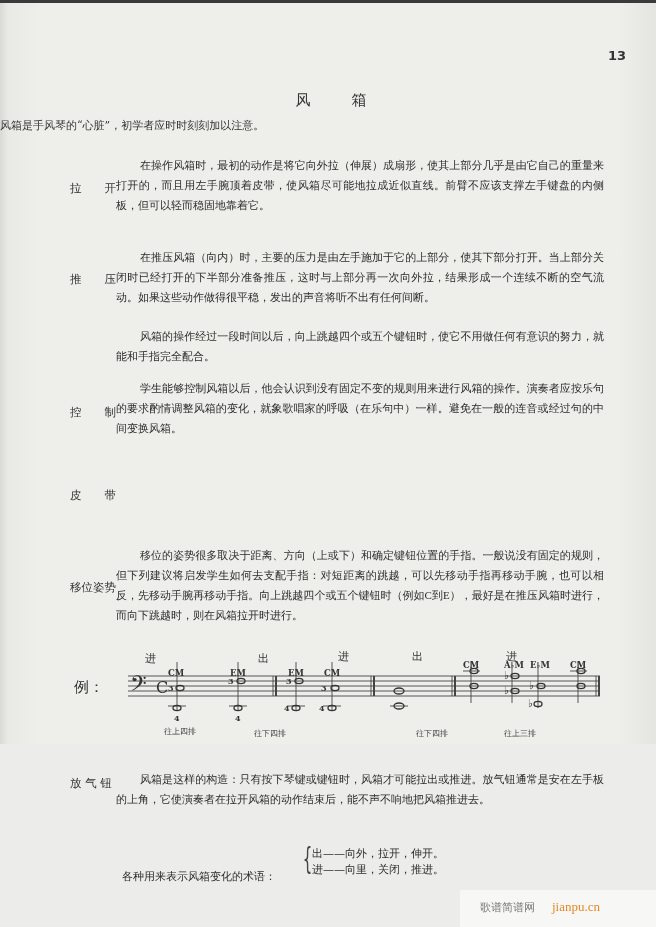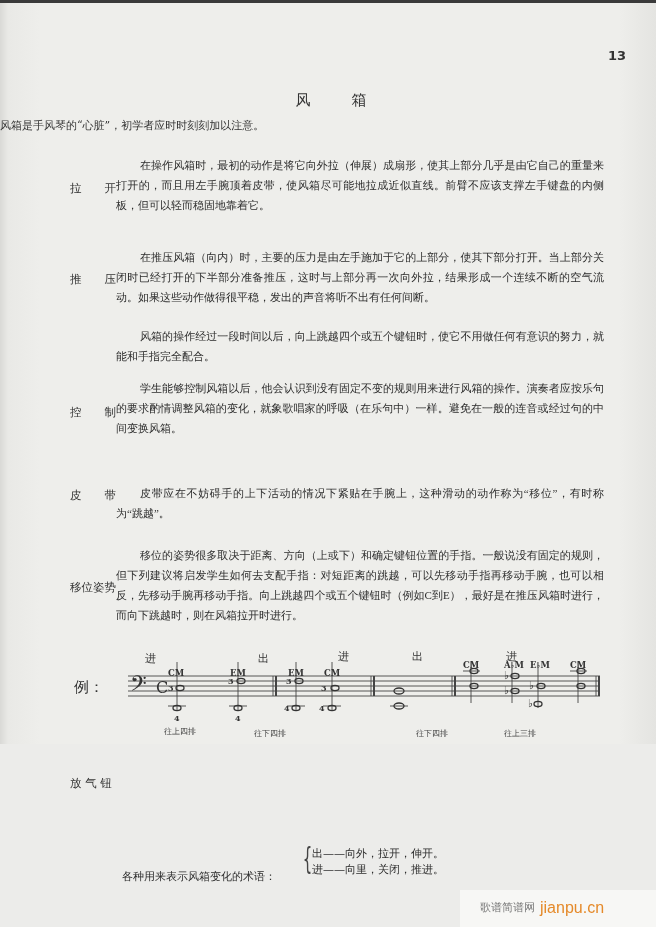--- a/index.html
+++ b/index.html
@@ -52,21 +52,21 @@
   }
   .terms .items { position: absolute; left: 190px; top: 0; white-space: nowrap; line-height: 16px; }
   .watermark {
     position: absolute; left: 460px; top: 890px; width: 196px; height: 37px;
     background: #f7f7f5;
   }
   .watermark .wm-cn {
     position: absolute; left: 20px; top: 10px; font-family: "DejaVu Sans", sans-serif; font-size: 11px; color: #777;
   }
   .watermark .wm-en {
-    position: absolute; left: 80px; top: 9px; font-family: Liberation Sans, sans-serif; font-size: 16px; color: #e58a2a;
+    position: absolute; left: 92px; top: 9px; font-family: Liberation Serif, serif; font-size: 13px; color: #e58a2a;
   }
 </style>
 </head>
 <body>
 
 <div class="page">
   <div class="topbar"></div>
   <div class="page-number">13</div>
   <div class="title">风 箱</div>
   <div class="intro">风箱是手风琴的“心脏”，初学者应时时刻刻加以注意。</div>
@@ -84,23 +84,20 @@
   <div class="para" style="top:326px">
     <span class="first">风箱的操作经过一段时间以后，向上跳越四个或五个键钮时，使它不用做任何有意识的努力，就能和手指完全配合。</span>
   </div>
 
   <div class="section-label" style="top:405px">控　　制</div>
   <div class="para" style="top:378px">
     <span class="first">学生能够控制风箱以后，他会认识到没有固定不变的规则用来进行风箱的操作。演奏者应按乐句的要求酌情调整风箱的变化，就象歌唱家的呼吸（在乐句中）一样。避免在一般的连音或经过句的中间变换风箱。</span>
   </div>
 
   <div class="section-label" style="top:488px">皮　　带</div>
-  <div class="para" style="top:483px">
-    <span class="first">皮带应在不妨碍手的上下活动的情况下紧贴在手腕上，这种滑动的动作称为“移位”，有时称为“跳越”。</span>
-  </div>
 
   <div class="section-label" style="top:580px">移位姿势</div>
   <div class="para" style="top:545px">
     <span class="first">移位的姿势很多取决于距离、方向（上或下）和确定键钮位置的手指。一般说没有固定的规则，但下列建议将启发学生如何去支配手指：对短距离的跳越，可以先移动手指再移动手腕，也可以相反，先移动手腕再移动手指。向上跳越四个或五个键钮时（例如C到E），最好是在推压风箱时进行，而向下跳越时，则在风箱拉开时进行。</span>
   </div>
 
   <div class="music">
     <span class="ex-label">例：</span>
     <svg width="560" height="100" viewBox="0 0 560 100">
       <g stroke="#444" stroke-width="0.9">
@@ -201,20 +198,23 @@
       <g font-size="8" fill="#444">
         <text x="104" y="86">往上四排</text>
         <text x="194" y="88">往下四排</text>
         <text x="356" y="88">往下四排</text>
         <text x="444" y="88">往上三排</text>
       </g>
     </svg>
   </div>
 
   <div class="section-label" style="top:776px">放 气 钮</div>
+  <div class="para" style="top:769px">
+    <span class="first">风箱是这样的构造：只有按下琴键或键钮时，风箱才可能拉出或推进。放气钮通常是安在左手板的上角，它使演奏者在拉开风箱的动作结束后，能不声不响地把风箱推进去。</span>
+  </div>
 
   <div class="terms">
     <span class="lead">各种用来表示风箱变化的术语：</span>
     <span class="brace">{</span>
     <div class="items">
       <div>出——向外，拉开，伸开。</div>
       <div>进——向里，关闭，推进。</div>
     </div>
   </div>
 

